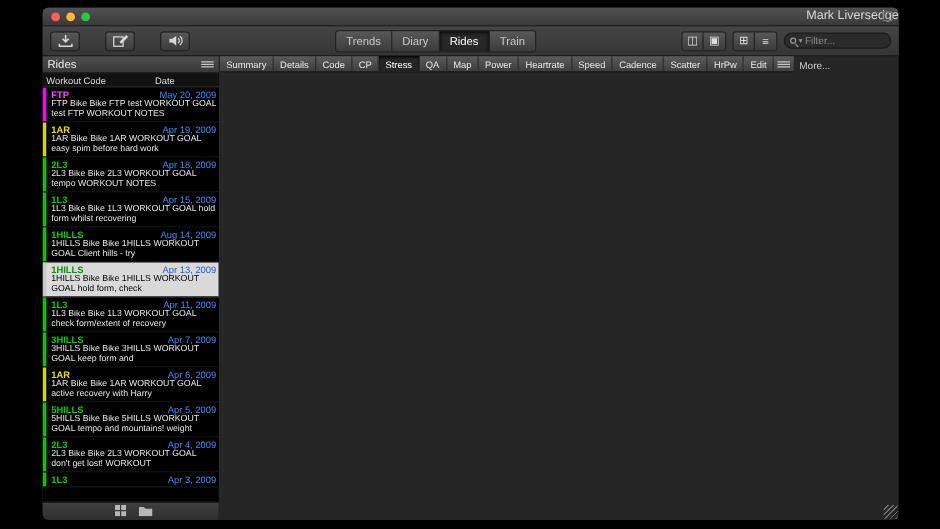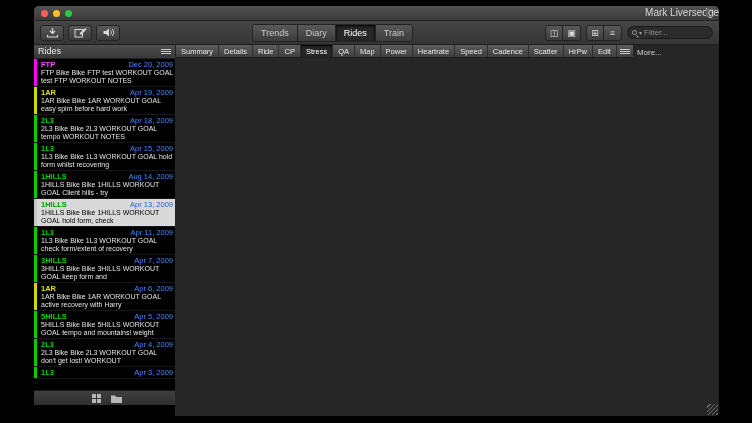--- a/index.html
+++ b/index.html
@@ -11,21 +11,21 @@
   
   .titlebar{height:15px;background:linear-gradient(#525252,#3a3a3a);border-bottom:1px solid #242424;
             display:flex;align-items:center;position:relative}
   .traffic{display:flex;gap:5px;margin-left:7px;z-index:2}
   .tl{width:7px;height:7px;border-radius:50%;display:inline-block}
   .tl.red{background:#ff5f57}.tl.yellow{background:#febc2e}.tl.green{background:#28c840}
   .title{position:absolute;left:0;right:0;text-align:right;font-size:10px;color:#d6d6d6;line-height:14px}
   .fsbox{position:absolute;right:5px;top:3px;width:8px;height:8px;border:1px solid #707070;border-radius:1px}
   
   .toolbar{height:24px;background:linear-gradient(#464646,#353535);border-bottom:1px solid #1e1e1e;
-           display:flex;align-items:center;padding:0 6px;gap:4px}
+           display:flex;align-items:center;padding:0 6px;gap:20px}
   .tbtn{height:16px;min-width:24px;display:flex;align-items:center;justify-content:center;
         background:linear-gradient(#585858,#3c3c3c);border:1px solid #232323;border-radius:3px;padding:0 3px}
   .apptabs{display:flex;margin:0 auto;border:1px solid #232323;border-radius:3px;overflow:hidden}
   .apptab{font-size:9px;color:#c9c9c9;padding:2px 8px;background:linear-gradient(#585858,#3c3c3c);
           border-right:1px solid #232323;line-height:12px}
   .apptab:last-child{border-right:none}
   .apptab.active{background:#282828;color:#fff;box-shadow:inset 0 1px 3px #000}
   .tright{display:flex;align-items:center;gap:5px}
   .seg{display:flex;border:1px solid #232323;border-radius:3px;overflow:hidden}
   .segbtn{width:17px;height:14px;display:flex;align-items:center;justify-content:center;
@@ -140,26 +140,30 @@
 
       <div class="sidebar">
         <div class="sbheader">
           <span class="sbtitle">Rides</span>
           <span class="burger">
               <i></i>
               <i></i>
               <i></i>
             </span>
         </div>
+        <div class="sbcols">
+          <span class="colcode">Workout Code</span>
+          <span class="coldate">Date</span>
+        </div>
         <div class="sblist" id="ridelist">
             <div class="row">
               <span class="strip" style="background: rgb(255, 0, 255);"></span>
               <div class="rtop">
                 <span class="code" style="color: rgb(255, 77, 255);">FTP</span>
-                <span class="date">Dec 20, 2009</span>
+                <span class="date">May 20, 2009</span>
               </div>
               <div class="desc">FTP Bike Bike FTP test WORKOUT GOAL test FTP WORKOUT NOTES</div>
             </div>
             <div class="row">
               <span class="strip" style="background: rgb(214, 214, 0);"></span>
               <div class="rtop">
                 <span class="code" style="color: rgb(224, 224, 0);">1AR</span>
                 <span class="date">Apr 19, 2009</span>
               </div>
               <div class="desc">1AR Bike Bike 1AR WORKOUT GOAL easy spim before hard work</div>
@@ -258,21 +262,21 @@
               <path d="M0 1.5h4l1.5 1.5H11v6H0z" fill="#b8b8b8"></path>
             </svg>
           </span>
         </div>
       </div>
 
       <div class="main">
         <div class="viewbar" id="viewbar">
           <span class="vtab">Summary</span>
             <span class="vtab">Details</span>
-            <span class="vtab">Ride</span>
+            <span class="vtab">Code</span>
             <span class="vtab">CP</span>
             <span class="vtab active">Stress</span>
             <span class="vtab">QA</span>
             <span class="vtab">Map</span>
             <span class="vtab">Power</span>
             <span class="vtab">Heartrate</span>
             <span class="vtab">Speed</span>
             <span class="vtab">Cadence</span>
             <span class="vtab">Scatter</span>
             <span class="vtab">HrPw</span>

